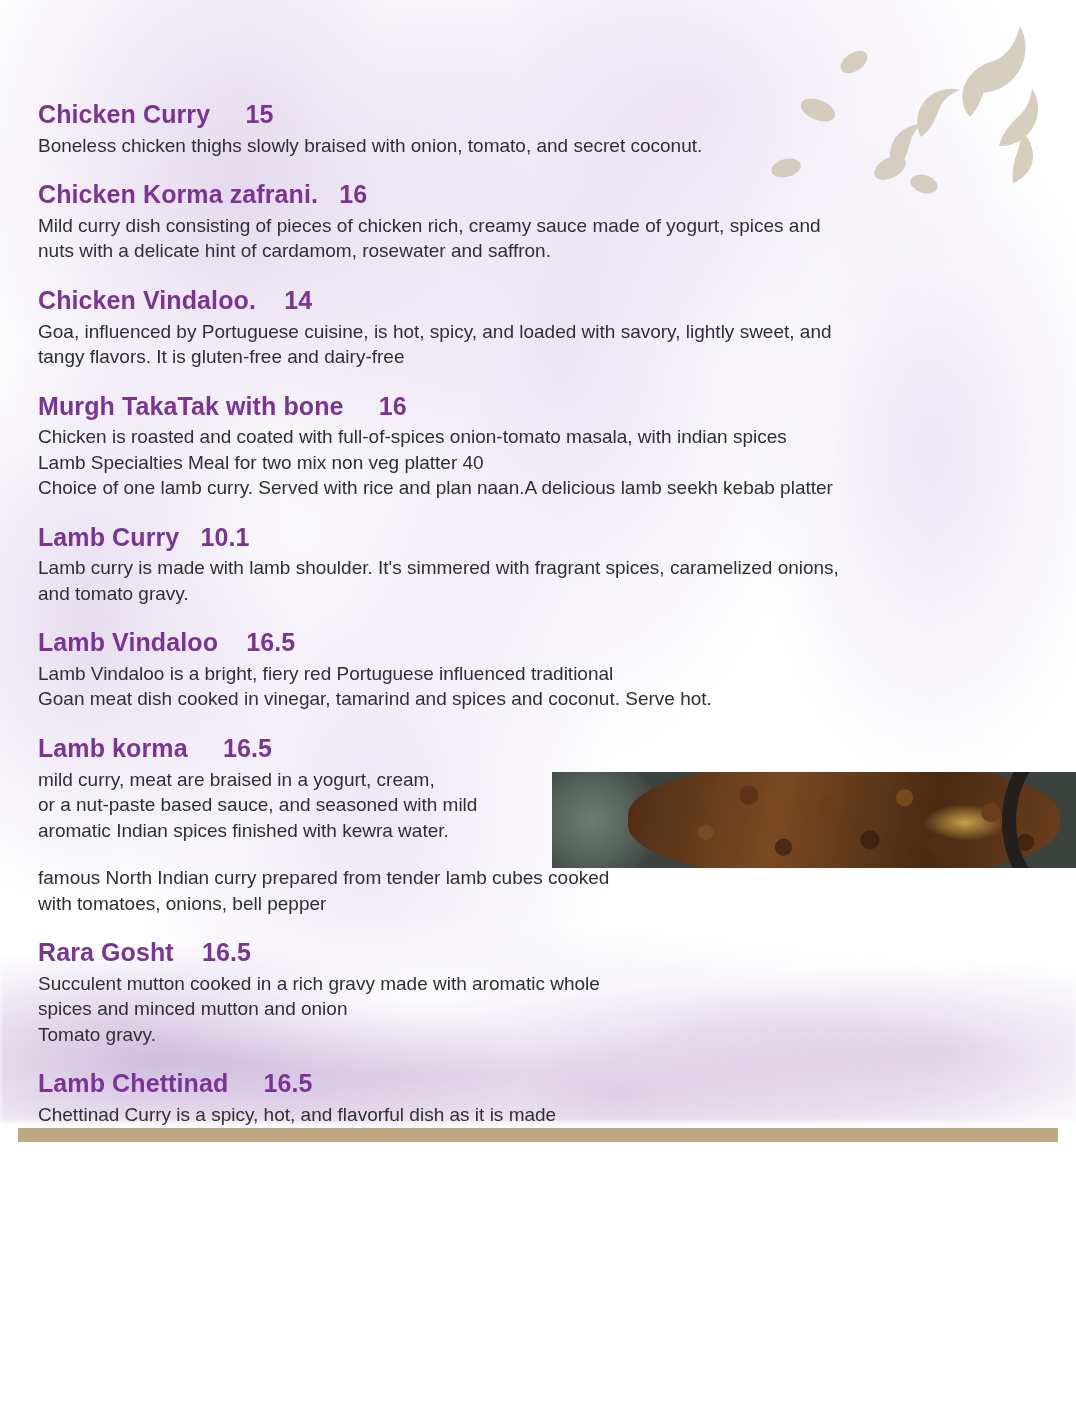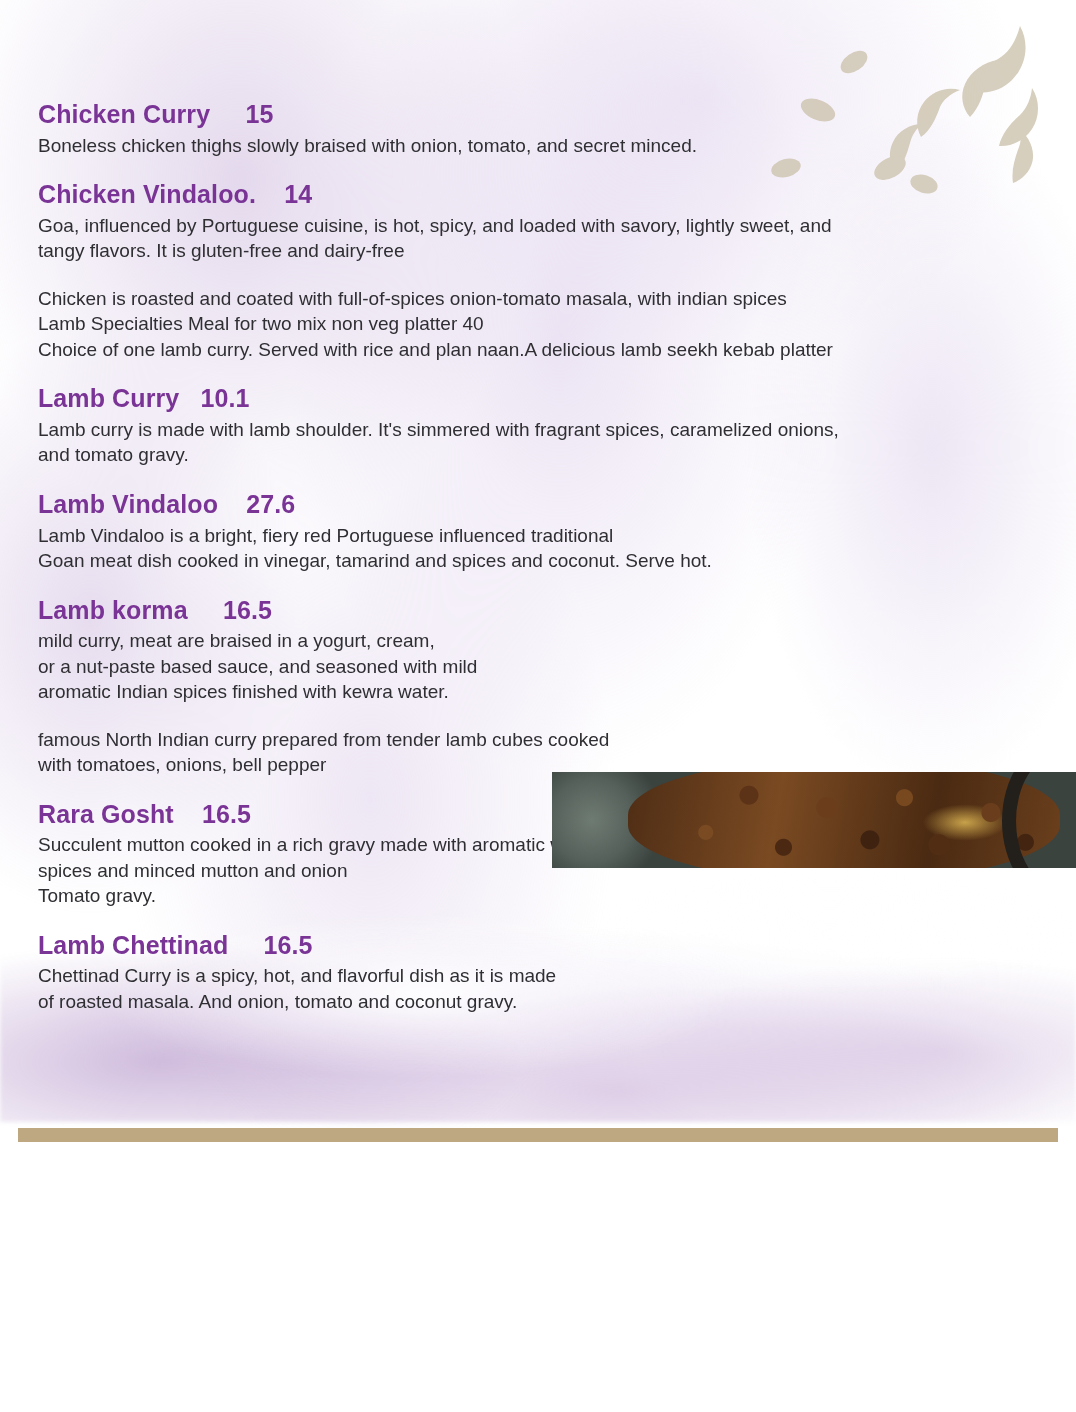--- a/index.html
+++ b/index.html
@@ -212,44 +212,50 @@
       <ellipse cx="56" cy="92" rx="18" ry="10" transform="rotate(22 56 92)"></ellipse>
       <ellipse cx="24" cy="150" rx="15" ry="9" transform="rotate(-14 24 150)"></ellipse>
       <path d="M252 108c12 6 20 19 19 32-1 11-9 21-20 25-2-13 2-25 6-36 3-8 2-15-5-21z"></path>
     </g>
   </svg>
 
   <div class="content">
 
     <div class="item">
       <div class="item-head">Chicken Curry     15</div>
-      <div class="item-desc">Boneless chicken thighs slowly braised with onion, tomato, and secret minced.</div>
-    </div>
-
+      <div class="item-desc">Boneless chicken thighs slowly braised with onion, tomato, and secret coconut.</div>
+    </div>
+
+    <div class="item">
+      <div class="item-head">Chicken Korma zafrani.   16</div>
+      <div class="item-desc">Mild curry dish consisting of pieces of chicken rich, creamy sauce made of yogurt, spices and
+nuts with a delicate hint of cardamom, rosewater and saffron.</div>
+    </div>
 
     <div class="item">
       <div class="item-head">Chicken Vindaloo.    14</div>
       <div class="item-desc">Goa, influenced by Portuguese cuisine, is hot, spicy, and loaded with savory, lightly sweet, and
 tangy flavors. It is gluten-free and dairy-free</div>
     </div>
 
     <div class="item">
+      <div class="item-head">Murgh TakaTak with bone     16</div>
       <div class="item-desc">Chicken is roasted and coated with full-of-spices onion-tomato masala, with indian spices
 Lamb Specialties Meal for two mix non veg platter 40
 Choice of one lamb curry. Served with rice and plan naan.A delicious lamb seekh kebab platter</div>
     </div>
 
     <div class="item">
       <div class="item-head">Lamb Curry   10.1</div>
       <div class="item-desc">Lamb curry is made with lamb shoulder. It's simmered with fragrant spices, caramelized onions,
 and tomato gravy.</div>
     </div>
 
     <div class="item">
-      <div class="item-head">Lamb Vindaloo    27.6</div>
+      <div class="item-head">Lamb Vindaloo    16.5</div>
       <div class="item-desc">Lamb Vindaloo is a bright, fiery red Portuguese influenced traditional
 Goan meat dish cooked in vinegar, tamarind and spices and coconut. Serve hot.</div>
     </div>
 
     <div class="item">
       <div class="item-head">Lamb korma     16.5</div>
       <div class="item-desc">mild curry, meat are braised in a yogurt, cream,
 or a nut-paste based sauce, and seasoned with mild
 aromatic Indian spices finished with kewra water.</div>
     </div>

